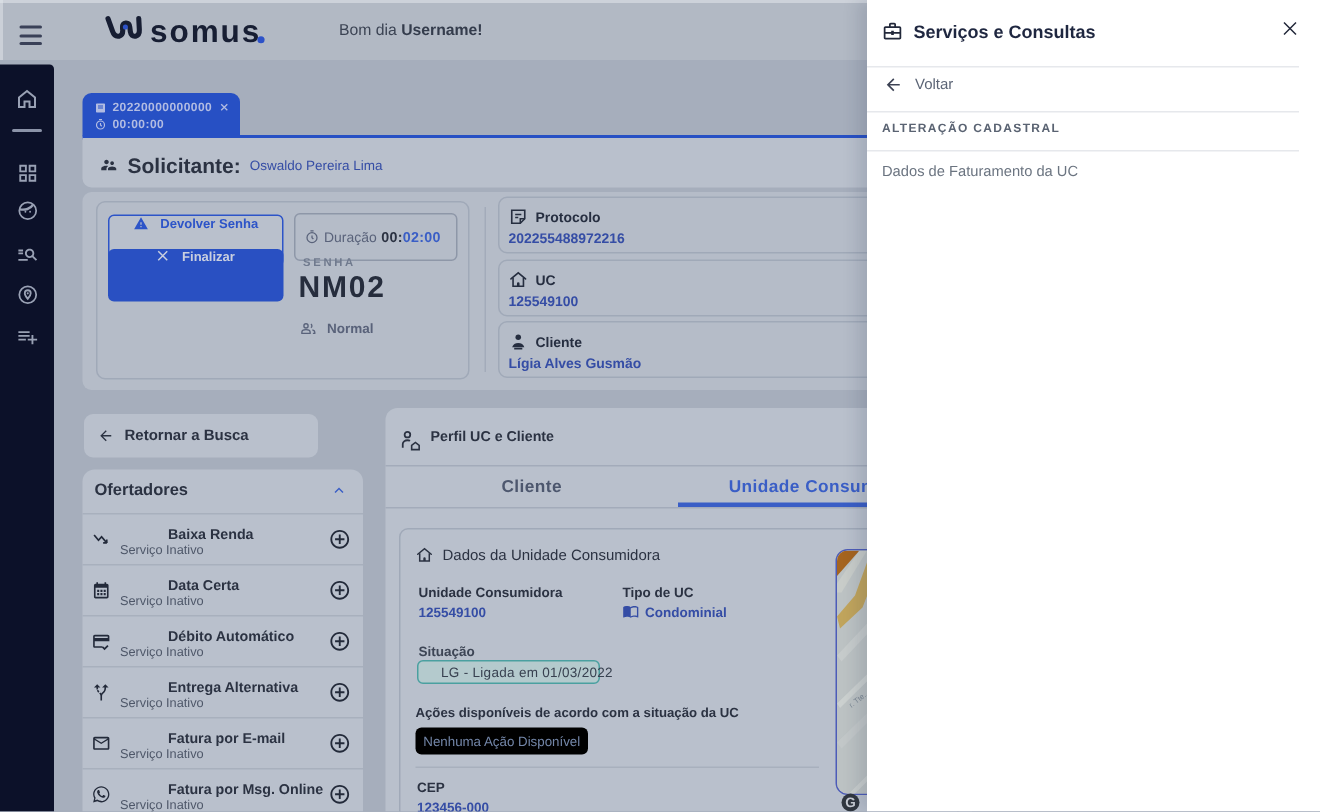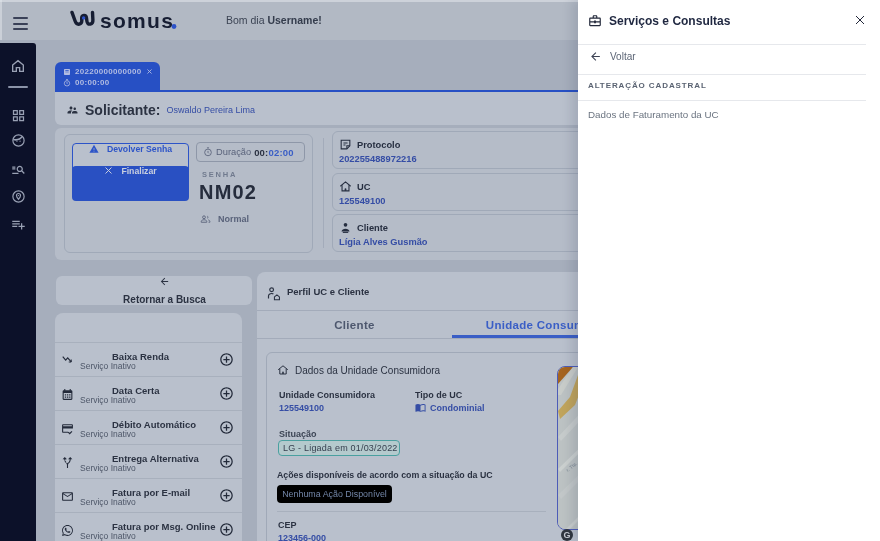--- a/index.html
+++ b/index.html
@@ -31,33 +31,33 @@
 #solbar .inner { display:flex; align-items:center; gap:6px; padding:10px 0 0 11px; }
 #solbar .lab { font-size:14px; font-weight:bold; color:#2b3242; }
 #solbar .val { font-size:9px; font-weight:normal; color:#354da5; }
 
 
 #senhacard { left:55px; top:128px; width:771px; height:132px; background:#b5bcc8; border-radius:6px; }
 #senhabox { left:9px; top:6px; width:249px; height:119px; border:1px solid #a0a9b8; border-radius:6px; }
 .btn { position:absolute; left:17px; width:117px; height:35px; border-radius:4px; display:flex; align-items:flex-start; justify-content:center; gap:8px; font-size:8.7px; font-weight:bold; }
 #btn-dev { top:15px; border:1px solid #2d54c8; color:#2d54c8; background:#b9c0cc; }
 #btn-fin { top:38px; background:#2950c2; color:#c9cfdf; }
-#chip-dur { left:141px; top:14px; width:109px; height:20px; border:1px solid #8e97a8; border-radius:4px; display:flex; align-items:center; gap:3px; padding-left:6px; font-size:9.3px; color:#59627a; }
+#chip-dur { left:141px; top:14px; width:109px; height:32px; border:1px solid #8e97a8; border-radius:4px; display:flex; align-items:center; gap:3px; padding-left:6px; font-size:9.3px; color:#59627a; }
 #chip-dur b { font-size:9.5px; letter-spacing:.2px; color:#2b3242; }
 #chip-dur b span { color:#3a5ec6; }
 #senha-lab { left:147px; top:42px; font-size:7.5px; letter-spacing:1.8px; font-weight:bold; color:#707a8e; }
 #senha-val { left:144px; top:53px; font-size:20px; letter-spacing:1.2px; font-weight:bold; color:#262d3d; }
 #senha-norm { left:144px; top:85px; display:flex; align-items:center; gap:6px; font-size:9px; font-weight:bold; color:#59627a; }
 #vdiv { left:268px; top:10px; width:1px; height:110px; background:#a3abba; }
 .fieldcard { position:absolute; left:277px; width:478px; height:38px; border:1px solid #a0a9b8; border-radius:6px; padding:6px 0 0 6px; }
 .fieldcard .hd { display:flex; align-items:center; gap:5px; font-size:9.3px; font-weight:bold; color:#262e40; }
 .fieldcard .vl { font-size:9.3px; font-weight:bold; color:#354da5; margin-top:3px; }
 
 
-#retornar { left:56px; top:276px; width:196px; height:29px; background:#b9c0cc; border-radius:6px; display:flex; align-items:center; gap:7px; padding-left:21px; font-size:10px; font-weight:bold; color:#2b3242;flex-direction:column; }
+#retornar { left:56px; top:276px; width:156px; height:29px; background:#b9c0cc; border-radius:6px; display:flex; align-items:center; gap:7px; padding-left:9px; font-size:10px; font-weight:bold; color:#2b3242; }
 
 
 #ofert { left:55px; top:313px; width:187px; height:228px; background:#b9c0cc; border-radius:8px 8px 0 0; }
 #ofert .hdr { display:flex; align-items:center; justify-content:space-between; padding:8px 10px 0 8px; }
 #ofert .hdr .t { font-size:11px; font-weight:bold; color:#2b3242; }
 .orow { position:absolute; left:0; width:187px; height:34px; border-top:1px solid #a8b0bd; }
 .orow .ic { position:absolute; left:6px; top:10px; color:#232a3a; }
 .orow .tt { position:absolute; left:25px; top:7.5px; font-size:9.5px; font-weight:bold; color:#2b3242;margin-left:32px; }
 .orow .st { position:absolute; left:25px; top:18px; font-size:8.5px; color:#4d5668; }
 .orow .pl { position:absolute; right:8px; top:9px; color:#232a3a; }
@@ -71,21 +71,21 @@
 #ptabs .t2 { position:absolute; left:195px; top:8px; width:196px; text-align:center; font-size:11.5px; font-weight:bold; color:#3a5ec6; letter-spacing:.3px; }
 #ptabs .ul { position:absolute; left:195px; bottom:0; width:196px; height:3px; background:#3a5ec6; }
 
 
 #dados { position:absolute; left:9px; top:80px; width:373px; height:240px; border:1px solid #a0a9b8; border-radius:6px; }
 #dados .dhdr { display:flex; align-items:center; gap:6px; padding:11px 0 0 10px; }
 #dados .dhdr .t { font-size:10px; font-weight:normal; color:#2b3242; }
 .dlab { position:absolute; font-size:9px; font-weight:bold; color:#2b3242; }
 .dval { position:absolute; font-size:9px; font-weight:bold; color:#354da5; }
 #situ-lab { position:absolute; left:12px; top:76px; font-size:9px; font-weight:600; color:#3d4555; }
-#situ-inp { position:absolute; left:11px; top:87px; width:122px; height:16px; border:1.5px solid #4aa0a0; background:#b4cacd; border-radius:4px; font-size:9px; letter-spacing:.2px; white-space:nowrap; color:#384150; display:flex; align-items:center; padding-left:4px; }
+#situ-inp { position:absolute; left:11px; top:87px; width:122px; height:16px; border:1.5px solid #4aa0a0; background:#b4cacd; border-radius:4px; font-size:9px; letter-spacing:.2px; white-space:nowrap; color:#384150; display:flex; align-items:center; padding-left:15px; }
 #acoes-lab { position:absolute; left:10px; top:117px; font-size:8.8px; white-space:nowrap; font-weight:bold; color:#2b3242; }
 #acoes-chip { position:absolute; left:10px; top:132px; width:115px; height:18px; background:#000000; border-radius:4px; font-size:8.9px; white-space:nowrap; color:#7386a8; display:flex; align-items:center; justify-content:center; }
 #ddiv { position:absolute; left:10px; top:158px; width:269px; height:1px; background:#a8b0bd; }
 #map { position:absolute; left:290px; top:13px; width:74px; height:164px; border:1.5px solid #4d5cb8; border-radius:8px; overflow:hidden; background:#c7c8c0; }
 
 
 #drawer { left:578px; top:0; width:302px; height:541px; background:#ffffff; box-shadow:-6px 0 10px rgba(30,40,70,0.14); }
 #drawer .hdr { display:flex; align-items:center; padding:12px 14px 0 10px; }
 #drawer .hdr .t { font-size:12px; font-weight:bold; color:#1f2740; margin-left:7px; }
 #drawer .hdr .x { margin-left:auto; color:#22283a; }
@@ -256,20 +256,26 @@
 </div>
 
 <div id="retornar" class="abs">
     <svg width="11" height="11" viewBox="0 0 24 24" fill="#2b3242">
       <path d="M20 11H7.83l5.59-5.59L12 4l-8 8 8 8 1.41-1.41L7.83 13H20v-2z"></path>
     </svg>
     <span>Retornar a Busca</span>
   </div>
 
 <div id="ofert" class="abs">
+  <div class="hdr">
+      <span class="t">Ofertadores</span>
+      <svg width="12" height="12" viewBox="0 0 24 24" fill="#3a5ec6">
+        <path d="M12 8l-6 6 1.41 1.41L12 10.83l4.59 4.58L18 14l-6-6z"></path>
+      </svg>
+    </div>
   <div class="orow" style="top:29px">
     <div class="ic" style="top:9px"><svg width="14" height="14" viewBox="0 0 24 24" fill="none" stroke="currentColor" stroke-width="2">
           <path d="M3 8l5 6 3.5-4 6 7"></path>
           <path d="M17.5 17h-4.2M17.5 17v-4" stroke-width="1.8" fill="none"></path>
         </svg></div>
     <div class="tt">Baixa Renda</div>
       <div class="st">Serviço Inativo</div>
     <div class="pl"><svg width="15" height="15" viewBox="0 0 24 24" fill="currentColor">
           <path d="M13 7h-2v4H7v2h4v4h2v-4h4v-2h-4V7zm-1-5C6.48 2 2 6.48 2 12s4.48 10 10 10 10-4.48 10-10S17.52 2 12 2zm0 18c-4.41 0-8-3.59-8-8s3.59-8 8-8 8 3.59 8 8-3.59 8-8 8z"></path>
         </svg></div>

